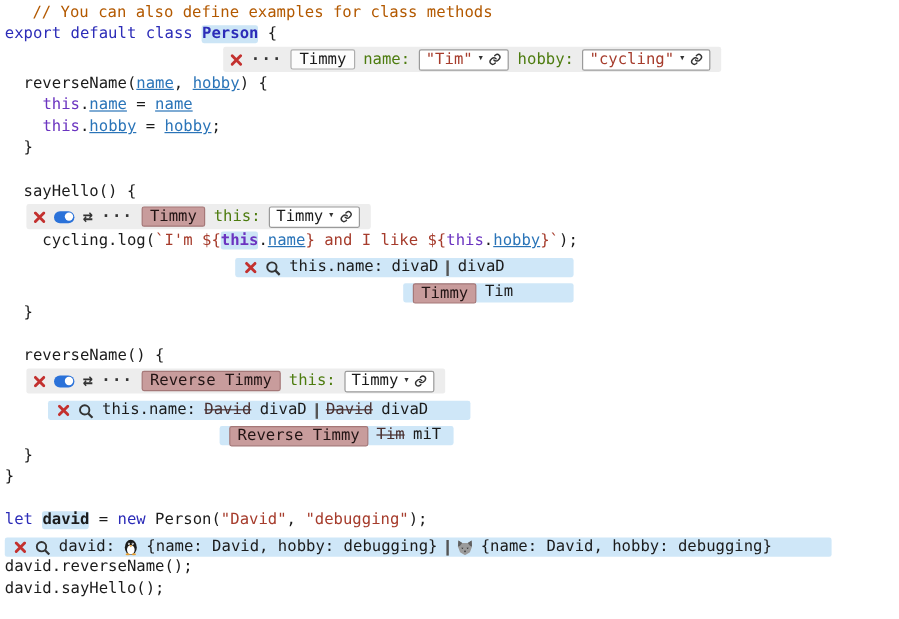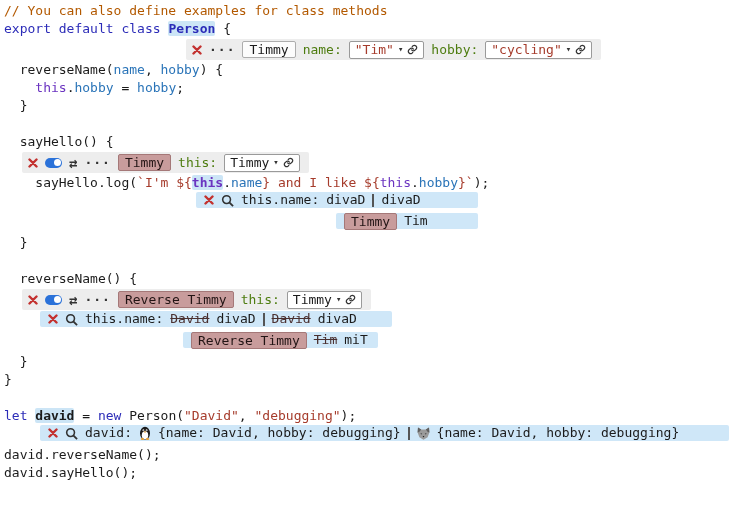--- a/index.html
+++ b/index.html
@@ -1,24 +1,24 @@
 <!DOCTYPE html>
 <html style="--comment: #b35900; --keyword: #2c2cb8; --this_kw: #6b34c0; --variable: #2a74b8; --string: #a63c2c; --plain: #1b1b1b; --highlight: #cce5f6; --probe_bg: #cfe7f8; --header_bg: #ededed; --tag_bg: #c89c9c; --tag_border: #a57878; --tag_light_bg: #fcfcfc; --tag_light_border: #adadad; --close: #c3312f; --toggle: #2b72d9; --icon_dark: #333333;"><head>
 <meta charset="utf-8">
 <style>
   html,body{margin:0;padding:0;background:#ffffff;}
   body{font-family:"DejaVu Sans Mono","Liberation Mono",monospace;font-size:13px;color:var(--plain,#1b1b1b);}
   .editor{padding:2px 0 0 4px;width:745px;overflow:hidden;}
   .line{height:18px;line-height:18px;white-space:pre;}
   .line.header{height:23px;display:flex;align-items:center;}
-  .line.probe-line,.line.tagprobe-line{height:21px;display:flex;align-items:flex-start;}
-  .tk-comment{color:var(--comment);}
+  .line.probe-line,.line.tagprobe-line{height:21px;display:flex;align-items:flex-end;}
+  .tk-comment{color:var(--comment);margin-left:23px;}
   .tk-kw{color:var(--keyword);}
   .tk-this{color:var(--this_kw);}
-  .tk-var{color:var(--variable);}
+  .tk-var{color:var(--variable);text-decoration:underline;}
   .tk-str{color:var(--string);}
   .tk-hl{background:var(--highlight);border-radius:2px;font-weight:bold;}
   .wbar{display:inline-flex;align-items:center;gap:7px;background:var(--header_bg);border-radius:2px;padding:2px 9px 2px 6px;height:17px;white-space:pre;}
   .probe{display:inline-flex;align-items:center;gap:7px;background:var(--probe_bg);border-radius:2px;padding:2px 8px;height:16px;white-space:pre;box-sizing:border-box;}
   .tag{background:var(--tag_bg);border:1px solid var(--tag_border);border-radius:2px;padding:0 6px;color:#221414;line-height:15px;height:15px;display:inline-block;}
   .tag.light{background:var(--tag_light_bg);border-color:var(--tag_light_border);color:#1b1b1b;}
   .dd{display:inline-flex;align-items:center;gap:4px;background:#ffffff;border:1px solid #9a9a9a;border-radius:2px;padding:0 5px;height:16px;}
   .plabel{color:#4d7c0f;}
   .icon{display:inline-flex;align-items:center;line-height:1;}
   .icon-close{color:var(--close);}
@@ -44,33 +44,34 @@
                 <path d="M10 13a5 5 0 0 0 7.5.5l2.5-2.5a5 5 0 0 0-7-7L11.5 5.5"></path>
                 <path d="M14 11a5 5 0 0 0-7.5-.5L4 13a5 5 0 0 0 7 7l1.5-1.5"></path>
               </g>
             </svg></span></span><span class="plabel">hobby:</span><span class="dd"><span class="tk-str">"cycling"</span><span class="icon icon-caret">▾</span><span class="icon icon-link"><svg width="11" height="11" viewBox="0 0 24 24">
               <g fill="none" stroke="currentColor" stroke-width="2.6" stroke-linecap="round">
                 <path d="M10 13a5 5 0 0 0 7.5.5l2.5-2.5a5 5 0 0 0-7-7L11.5 5.5"></path>
                 <path d="M14 11a5 5 0 0 0-7.5-.5L4 13a5 5 0 0 0 7 7l1.5-1.5"></path>
               </g>
             </svg></span></span></span></div>
     <div class="line code"><span>  reverseName(</span><span class="tk-var">name</span><span>, </span><span class="tk-var">hobby</span><span>) {</span></div>
+    <div class="line code"><span>    </span><span class="tk-this">this</span><span>.</span><span class="tk-var">name</span><span> = </span><span class="tk-var">name</span></div>
     <div class="line code"><span>    </span><span class="tk-this">this</span><span>.</span><span class="tk-var">hobby</span><span> = </span><span class="tk-var">hobby</span><span>;</span></div>
     <div class="line code"><span>  }</span></div>
     <div class="line code"></div>
     <div class="line code"><span>  sayHello() {</span></div>
     <div class="line header"><span class="wbar" style="margin-left: 18px;"><span class="icon icon-close"><svg width="10" height="10" viewBox="0 0 10 10">
             <path d="M1.5 1.5 L8.5 8.5 M8.5 1.5 L1.5 8.5" stroke="currentColor" stroke-width="2.4" stroke-linecap="round"></path>
           </svg></span><span class="icon icon-toggle"></span><span class="icon icon-swap">⇄</span><span class="icon icon-more">···</span><span class="tag mauve">Timmy</span><span class="plabel">this:</span><span class="dd"><span>Timmy</span><span class="icon icon-caret">▾</span><span class="icon icon-link"><svg width="11" height="11" viewBox="0 0 24 24">
               <g fill="none" stroke="currentColor" stroke-width="2.6" stroke-linecap="round">
                 <path d="M10 13a5 5 0 0 0 7.5.5l2.5-2.5a5 5 0 0 0-7-7L11.5 5.5"></path>
                 <path d="M14 11a5 5 0 0 0-7.5-.5L4 13a5 5 0 0 0 7 7l1.5-1.5"></path>
               </g>
             </svg></span></span></span></div>
-    <div class="line code"><span>    sayHello.log(</span><span class="tk-str">`I'm ${</span><span class="tk-this tk-hl">this</span><span>.</span><span class="tk-var">name</span><span class="tk-str">} and I like ${</span><span class="tk-this">this</span><span>.</span><span class="tk-var">hobby</span><span class="tk-str">}`</span><span>);</span></div>
+    <div class="line code"><span>    cycling.log(</span><span class="tk-str">`I'm ${</span><span class="tk-this tk-hl">this</span><span>.</span><span class="tk-var">name</span><span class="tk-str">} and I like ${</span><span class="tk-this">this</span><span>.</span><span class="tk-var">hobby</span><span class="tk-str">}`</span><span>);</span></div>
     <div class="line probe-line"><span class="probe" style="margin-left: 192px; min-width: 282px;"><span class="icon icon-close"><svg width="10" height="10" viewBox="0 0 10 10">
             <path d="M1.5 1.5 L8.5 8.5 M8.5 1.5 L1.5 8.5" stroke="currentColor" stroke-width="2.4" stroke-linecap="round"></path>
           </svg></span><span class="icon icon-magnifier"><svg width="13" height="13" viewBox="0 0 14 14">
             <circle cx="6" cy="6" r="4.2" fill="none" stroke="currentColor" stroke-width="1.7"></circle>
             <path d="M9.2 9.2 L13 13" stroke="currentColor" stroke-width="2"></path>
           </svg></span><span>this.name:</span><span>divaD</span><span class="sep"></span><span>divaD</span></span></div>
     <div class="line tagprobe-line"><span class="probe" style="margin-left: 332px; min-width: 142px;"><span class="tag mauve">Timmy</span><span>Tim</span></span></div>
     <div class="line code"><span>  }</span></div>
     <div class="line code"></div>
     <div class="line code"><span>  reverseName() {</span></div>
@@ -86,21 +87,21 @@
             <path d="M1.5 1.5 L8.5 8.5 M8.5 1.5 L1.5 8.5" stroke="currentColor" stroke-width="2.4" stroke-linecap="round"></path>
           </svg></span><span class="icon icon-magnifier"><svg width="13" height="13" viewBox="0 0 14 14">
             <circle cx="6" cy="6" r="4.2" fill="none" stroke="currentColor" stroke-width="1.7"></circle>
             <path d="M9.2 9.2 L13 13" stroke="currentColor" stroke-width="2"></path>
           </svg></span><span>this.name:</span><span class="old">David</span><span>divaD</span><span class="sep"></span><span class="old">David</span><span>divaD</span></span></div>
     <div class="line tagprobe-line"><span class="probe" style="margin-left: 179px; min-width: 195px;"><span class="tag mauve">Reverse Timmy</span><span class="old">Tim</span><span>miT</span></span></div>
     <div class="line code"><span>  }</span></div>
     <div class="line code"><span>}</span></div>
     <div class="line code"></div>
     <div class="line code"><span class="tk-kw">let</span><span> </span><span class="tk-hl">david</span><span> = </span><span class="tk-kw">new</span><span> Person(</span><span class="tk-str">"David"</span><span>, </span><span class="tk-str">"debugging"</span><span>);</span></div>
-    <div class="line probe-line"><span class="probe" style="margin-left: 36px; min-width: 689px;"><span class="icon icon-close"><svg width="10" height="10" viewBox="0 0 10 10">
+    <div class="line probe-line"><span class="probe" style="min-width: 689px;"><span class="icon icon-close"><svg width="10" height="10" viewBox="0 0 10 10">
             <path d="M1.5 1.5 L8.5 8.5 M8.5 1.5 L1.5 8.5" stroke="currentColor" stroke-width="2.4" stroke-linecap="round"></path>
           </svg></span><span class="icon icon-magnifier"><svg width="13" height="13" viewBox="0 0 14 14">
             <circle cx="6" cy="6" r="4.2" fill="none" stroke="currentColor" stroke-width="1.7"></circle>
             <path d="M9.2 9.2 L13 13" stroke="currentColor" stroke-width="2"></path>
           </svg></span><span>david:</span><span class="icon icon-penguin"><svg width="12" height="14" viewBox="0 0 12 14">
             <ellipse cx="6" cy="7.2" rx="5" ry="6.4" fill="#1b1b1b"></ellipse>
             <ellipse cx="6" cy="9.2" rx="3.2" ry="3.9" fill="#fff"></ellipse>
             <circle cx="4.4" cy="4.2" r="0.9" fill="#fff"></circle>
             <circle cx="7.6" cy="4.2" r="0.9" fill="#fff"></circle>
             <circle cx="4.4" cy="4.2" r="0.4" fill="#1b1b1b"></circle>

